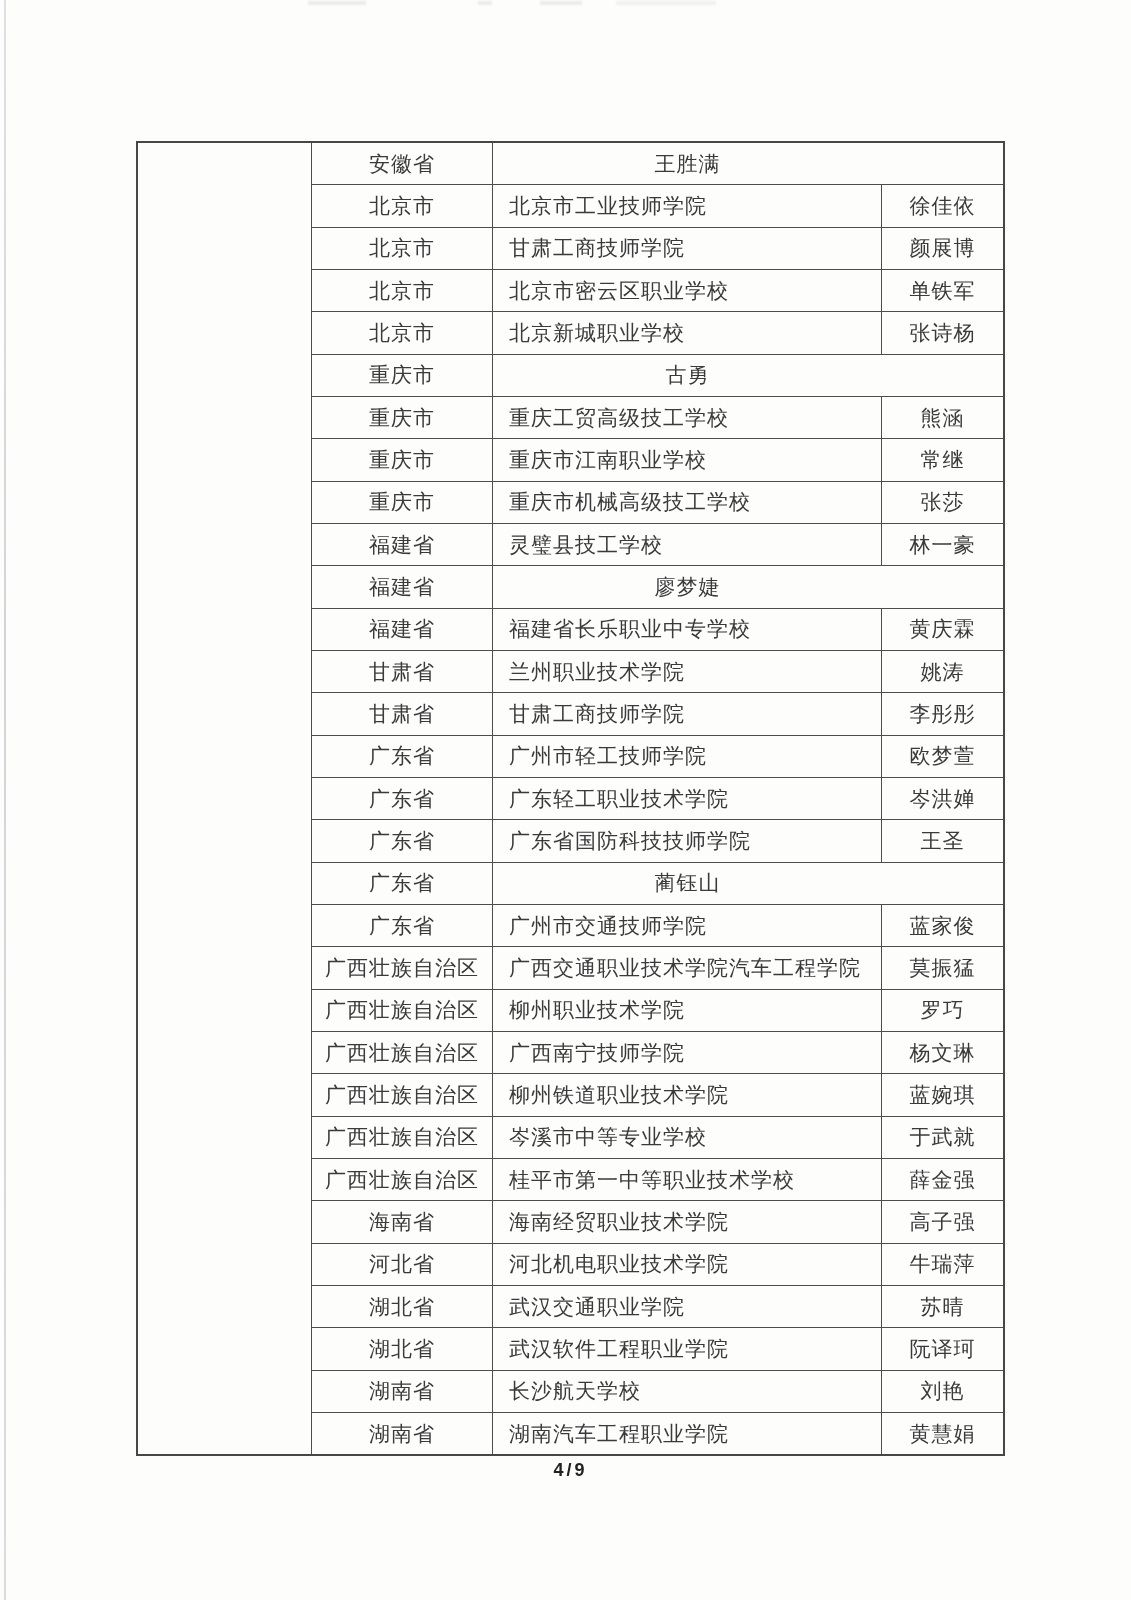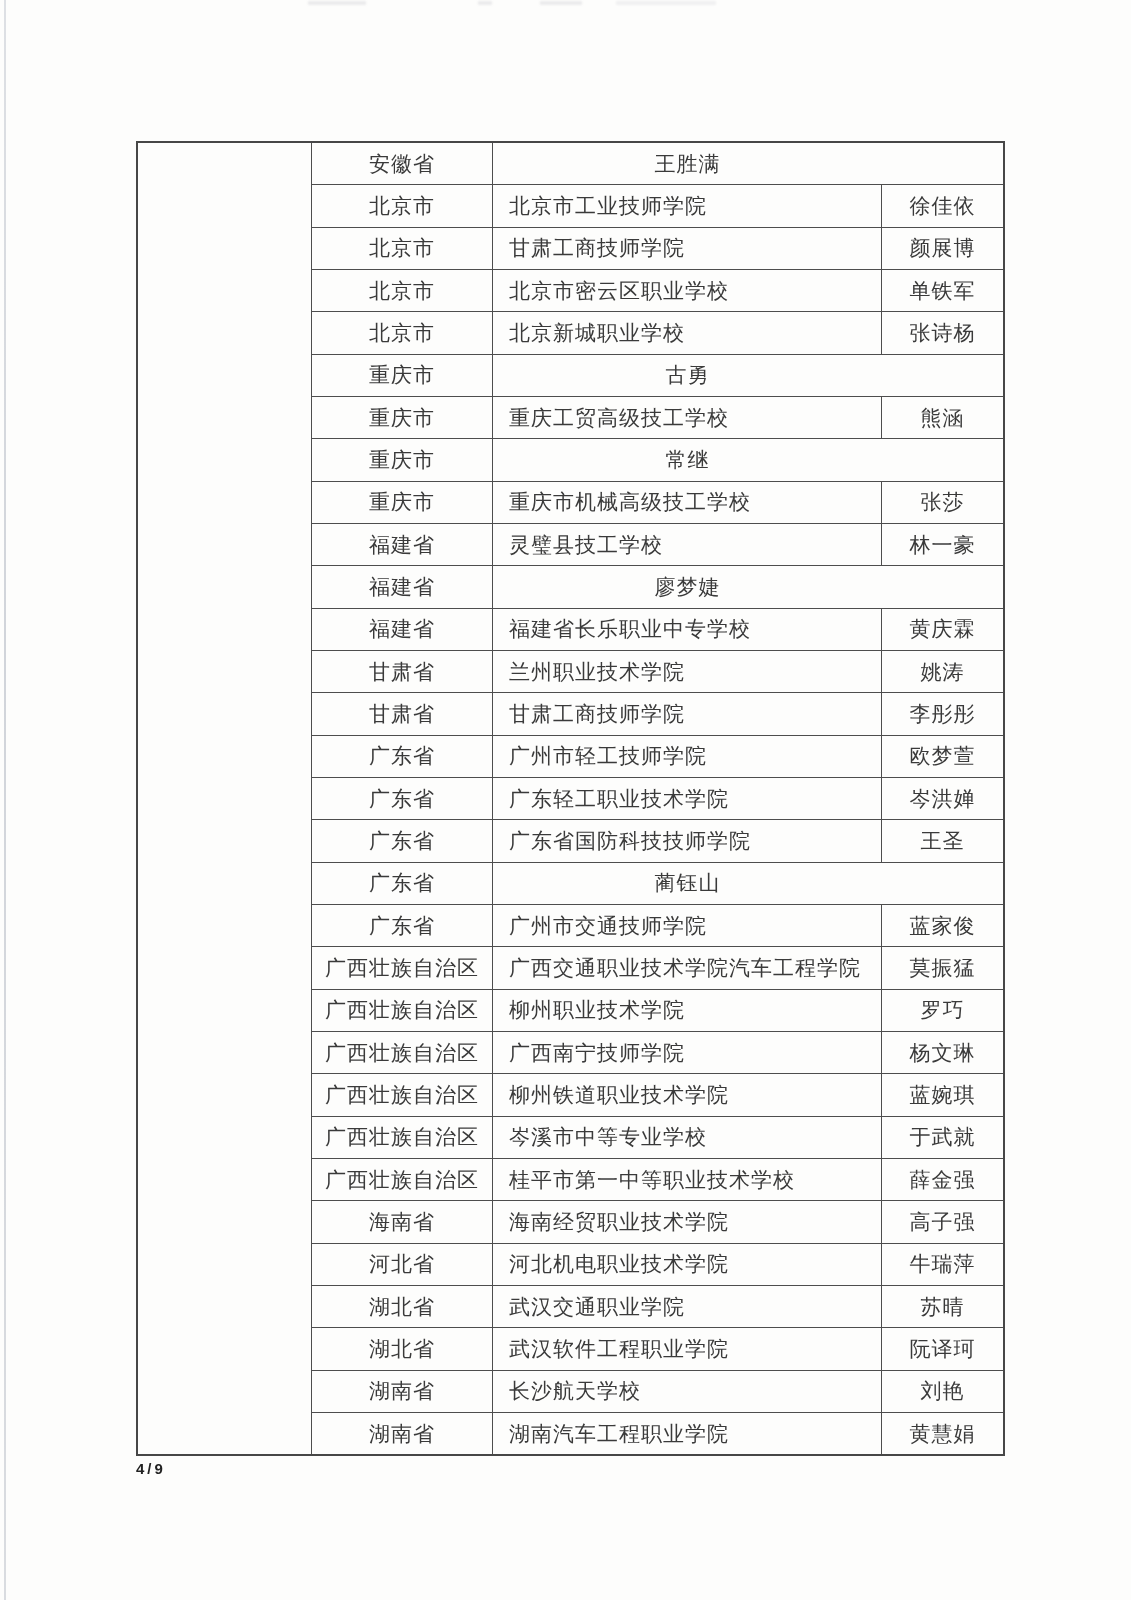--- a/index.html
+++ b/index.html
@@ -91,23 +91,24 @@
   .cell-name {
     justify-content: center;
   }
 
   
   .footer {
     position: absolute;
     left: 136px;
     top: 1460px;
     width: 869px;
+    text-align: center;
     font-family: "Liberation Sans", "DejaVu Sans", sans-serif;
     font-weight: bold;
-    font-size: 15px;
+    font-size: 18px;
     letter-spacing: 3px;
     color: #222222;
   }
 </style>
 </head>
 <body>
 
 <div class="page">
 
   <div class="edge-line"></div>
@@ -154,20 +155,21 @@
     </div>
 
     <div class="t-row">
       <div class="cell cell-province">重庆市</div>
       <div class="cell cell-school">重庆工贸高级技工学校</div>
       <div class="cell cell-name">熊涵</div>
     </div>
 
     <div class="t-row">
       <div class="cell cell-province">重庆市</div>
+      <div class="cell cell-school">重庆市江南职业学校</div>
       <div class="cell cell-name">常继</div>
     </div>
 
     <div class="t-row">
       <div class="cell cell-province">重庆市</div>
       <div class="cell cell-school">重庆市机械高级技工学校</div>
       <div class="cell cell-name">张莎</div>
     </div>
 
     <div class="t-row">

